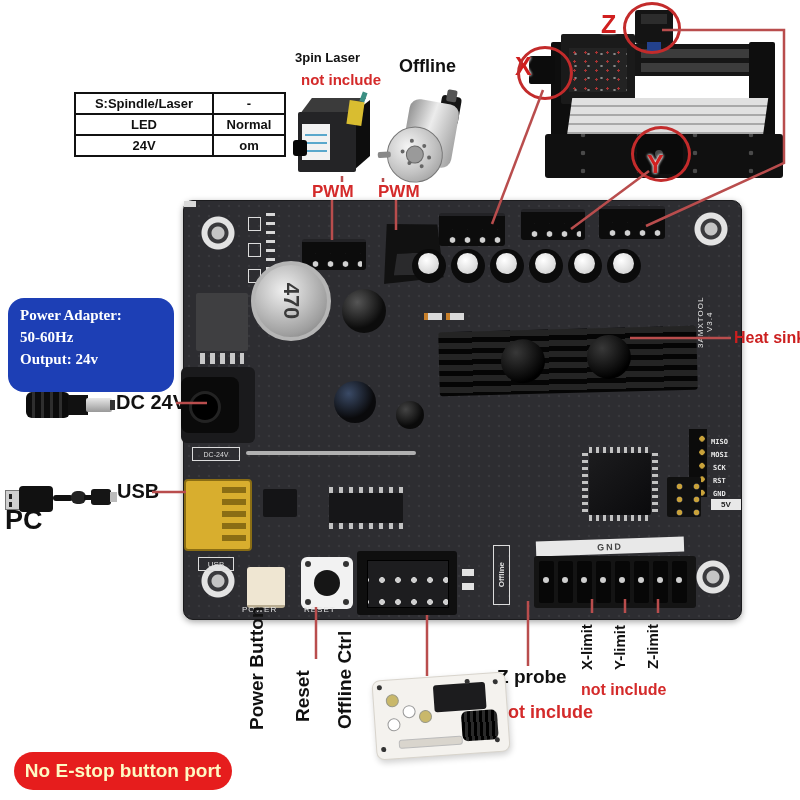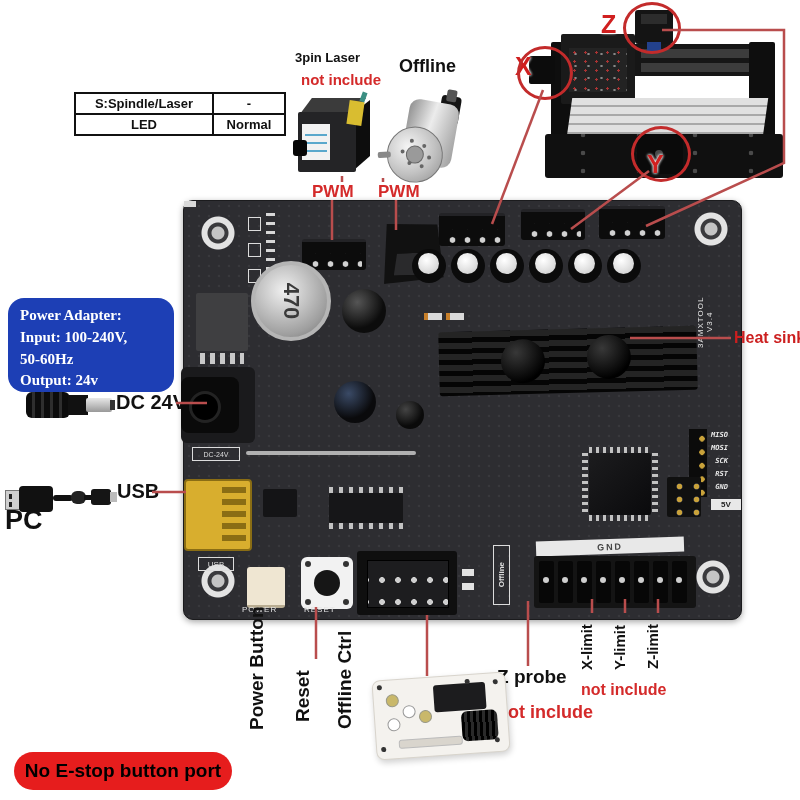--- a/index.html
+++ b/index.html
@@ -19,21 +19,21 @@
   .lbl{font-weight:bold;white-space:nowrap;}
   .red{color:#d42a2a;}
   .vlabel{position:absolute;writing-mode:vertical-rl;transform:rotate(180deg);
           font-weight:bold;color:#111;white-space:nowrap;text-align:center;}
   
   .adapter{left:8px;top:298px;width:166px;height:94px;background:#1d3fb5;border-radius:16px;
            color:#fff;font-family:"Liberation Serif",serif;font-weight:bold;font-size:15px;
            line-height:1.45;padding:7px 0 0 12px;box-sizing:border-box;}
   
   .estop{left:14px;top:752px;width:218px;height:38px;background:#e61d1d;border-radius:19px;
-         color:#000000;font-weight:bold;font-size:19px;display:flex;align-items:center;
+         color:#fef9c3;font-weight:bold;font-size:19px;display:flex;align-items:center;
          justify-content:center;}
   
   .board{left:183px;top:200px;width:557px;height:418px;background:#2d2d31;border-radius:10px;
          border:1px solid #1b1b1d;box-shadow:0 2px 6px rgba(0,0,0,.35);
          background-image:radial-gradient(circle,rgba(255,255,255,.05) 1.2px,transparent 1.6px);
          background-size:10px 10px;}
   .hole{width:38px;height:38px;border-radius:50%;
         background:radial-gradient(circle,#c4c4c4 0 6px,#3a3a3d 7px 10px,#e3e3e3 11px 16px,rgba(0,0,0,0) 17px);}
   .mconn{background:#0c0c0c;border-radius:3px;border-top:3px solid #232326;}
   .mconn .pins{position:absolute;left:4px;right:4px;bottom:3px;height:14px;
@@ -69,20 +69,24 @@
   <table class="abs led" style="left:74px;top:92px;">
     <tbody>
         <tr>
       <td>S:Spindle/Laser</td>
       <td>-</td>
     </tr>
     <tr>
       <td style="width:128px">LED</td>
       <td style="width:62px">Normal</td>
     </tr>
+    <tr>
+      <td>24V</td>
+      <td>om</td>
+    </tr>
   </tbody>
     </table>
 
   <div class="abs lbl" style="left:295px;top:50px;font-size:13px;">3pin Laser</div>
   <div class="abs lbl red" style="left:301px;top:71px;font-size:15px;">not include</div>
   <div class="abs lbl" style="left:399px;top:56px;font-size:18px;">Offline</div>
 
   <div class="abs" style="left:298px;top:96px;width:74px;height:80px;">
     <div class="abs" style="left:2px;top:2px;width:66px;height:16px;background:#3b3b3b;clip-path:polygon(18% 0,100% 0,82% 100%,0 100%);"></div>
     <div class="abs" style="left:56px;top:4px;width:16px;height:70px;background:#0d0d0d;clip-path:polygon(0 18%,100% 0,100% 80%,0 100%);"></div>
@@ -131,21 +135,20 @@
     <div class="rcircle" style="left:-18px;top:40px;width:50px;height:48px;"></div>
     <div class="rcircle" style="left:88px;top:-4px;width:52px;height:46px;"></div>
     <div class="rcircle" style="left:96px;top:120px;width:54px;height:50px;"></div>
     <div class="axis" style="left:-20px;top:46px;">X</div>
     <div class="axis" style="left:66px;top:4px;">Z</div>
     <div class="axis" style="left:112px;top:144px;">Y</div>
   </div>
 
   <div class="abs adapter">
     <div>Power Adapter:</div>
-    <div>Input: 100-240V,</div>
     <div>50-60Hz</div>
     <div>Output: 24v</div>
   </div>
 
   <div class="abs" style="left:26px;top:390px;width:95px;height:32px;">
     <div class="abs" style="left:0;top:2px;width:44px;height:26px;border-radius:6px;background:repeating-linear-gradient(90deg,#0c0c0c 0 6px,#2e2e2e 6px 9px);"></div>
     <div class="abs" style="left:42px;top:5px;width:20px;height:20px;background:#111;"></div>
     <div class="abs" style="left:60px;top:8px;width:26px;height:14px;border-radius:2px;background:linear-gradient(180deg,#e8e8e8,#999);"></div>
     <div class="abs" style="left:84px;top:10px;width:5px;height:10px;background:#333;"></div>
   </div>
@@ -242,21 +245,21 @@
     <div class="abs" style="left:145px;top:292px;width:74px;height:30px;background:#161618;border-radius:2px;"></div>
     <div class="abs" style="left:145px;top:322px;width:74px;height:6px;background:repeating-linear-gradient(90deg,#c2c2c2 0 4px,transparent 4px 10px);"></div>
 
     <div class="abs" style="left:405px;top:246px;width:62px;height:6px;background:repeating-linear-gradient(90deg,#c2c2c2 0 3px,transparent 3px 7px);"></div>
     <div class="abs" style="left:405px;top:314px;width:62px;height:6px;background:repeating-linear-gradient(90deg,#c2c2c2 0 3px,transparent 3px 7px);"></div>
     <div class="abs" style="left:398px;top:252px;width:6px;height:62px;background:repeating-linear-gradient(180deg,#c2c2c2 0 3px,transparent 3px 7px);"></div>
     <div class="abs" style="left:468px;top:252px;width:6px;height:62px;background:repeating-linear-gradient(180deg,#c2c2c2 0 3px,transparent 3px 7px);"></div>
     <div class="abs" style="left:405px;top:252px;width:62px;height:62px;background:linear-gradient(135deg,#1c1c1e,#0a0a0c);border-radius:2px;"></div>
 
     <div class="abs" style="left:505px;top:228px;width:18px;height:68px;background:#0b0b0b;background-image:radial-gradient(circle,#c9a23a 2.5px,transparent 3px);background-size:18px 13.5px;background-position:4px 3px;"></div>
-    <div class="abs isptxt" style="left:527px;top:228px;text-align:right;font-style:italic;">
+    <div class="abs isptxt" style="left:527px;top:235px;text-align:center;">
       <div>MISO</div>
       <div>MOSI</div>
       <div>SCK</div>
       <div>RST</div>
       <div>GND</div>
     </div>
     <div class="abs" style="left:527px;top:298px;width:30px;height:11px;background:#e8e8e8;color:#222;font-size:8px;font-weight:bold;display:flex;align-items:center;justify-content:center;">5V</div>
     <div class="abs" style="left:483px;top:276px;width:34px;height:40px;background:#101010;border-radius:2px;background-image:radial-gradient(circle,#c9a23a 2.5px,#3a3a3a 3px,transparent 3.6px);background-size:17px 13px;background-position:4px 3px;"></div>
 
     <div class="abs" style="left:63px;top:366px;width:38px;height:38px;background:#efe6d2;border-radius:3px;border-bottom:3px solid #b9ad92;"></div>

